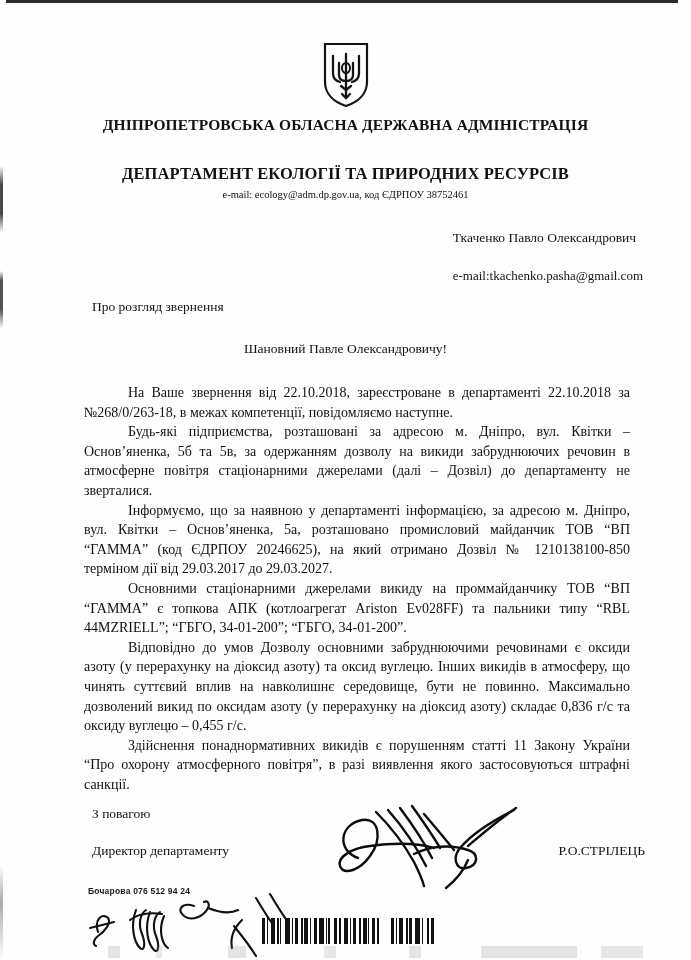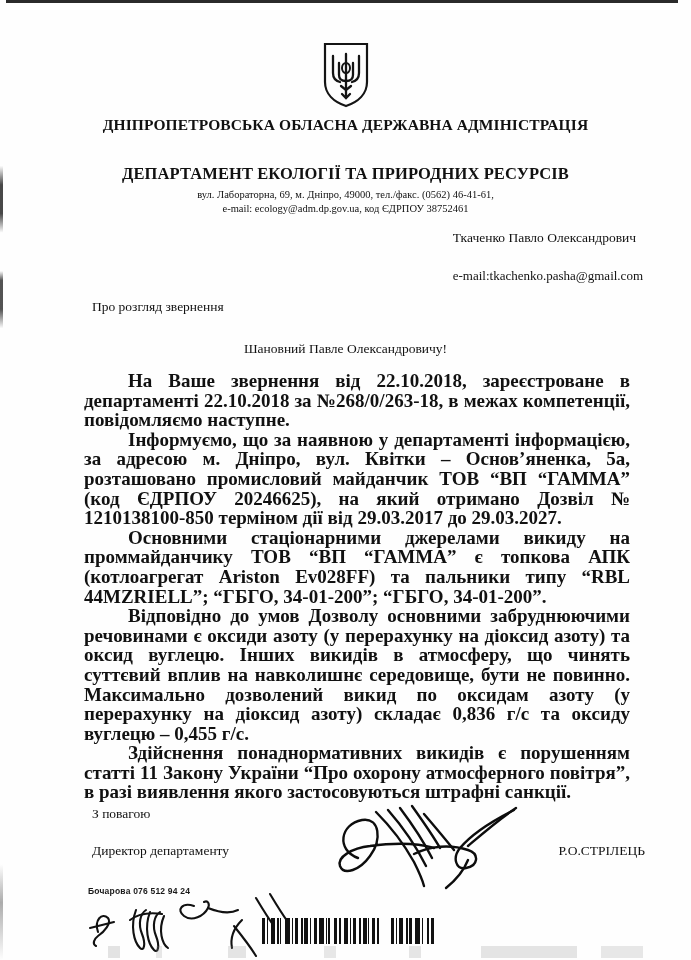--- a/index.html
+++ b/index.html
@@ -107,28 +107,27 @@
     top: 341px;
     left: 0; right: 0;
     text-align: center;
     font-size: 13.5px;
     box-sizing: border-box;
   }
 
   
   .body-text {
     position: absolute;
-    top: 371px;
+    top: 383px;
     left: 84px;
     width: 546px;
-    font-size: 19px;
+    font-size: 14px;
     line-height: 19.6px;
     text-align: justify;
     text-justify: inter-word;
-    font-weight: bold;
   }
   .body-text p {
     margin: 0;
     text-indent: 44px;
   }
 
   
   .closing-regards {
     position: absolute;
     top: 806px;
@@ -248,34 +247,34 @@
         <path d="M19 44 L24 48 L29 44"></path>
         <path d="M20 52 L24 56 L28 52"></path>
       </g>
       <path d="M24 26 m-4 0 a4 5 0 1 0 8 0 a4 5 0 1 0 -8 0" fill="none" stroke="#141414" stroke-width="2"></path>
     </svg>
   </div>
 
   <div class="hdr org-line1">ДНІПРОПЕТРОВСЬКА ОБЛАСНА ДЕРЖАВНА АДМІНІСТРАЦІЯ</div>
   <div class="hdr org-line2">ДЕПАРТАМЕНТ ЕКОЛОГІЇ ТА ПРИРОДНИХ РЕСУРСІВ</div>
   <div class="hdr contact">
-    <div>вул. Лабораторна, 69, м. Дніпро, 49000, тел./факс. (0562) 46-41-61,</div>
     <div>e-mail: ecology@adm.dp.gov.ua, код ЄДРПОУ 38752461</div>
   </div>
 
   <div class="addressee">
     <div>Ткаченко Павло Олександрович</div>
     <div class="email">e-mail:tkachenko.pasha@gmail.com</div>
   </div>
 
   <div class="subject">Про розгляд звернення</div>
   <div class="salutation">Шановний Павле Олександровичу!</div>
 
   <div class="body-text">
     <p>На Ваше звернення від 22.10.2018, зареєстроване в департаменті 22.10.2018 за №268/0/263-18, в межах компетенції, повідомляємо наступне.</p>
+    <p>Будь-які підприємства, розташовані за адресою м. Дніпро, вул. Квітки – Основ’яненка, 5б та 5в, за одержанням дозволу на викиди забруднюючих речовин в атмосферне повітря стаціонарними джерелами (далі – Дозвіл) до департаменту не зверталися.</p>
     <p>Інформуємо, що за наявною у департаменті інформацією, за адресою м. Дніпро, вул. Квітки – Основ’яненка, 5а, розташовано промисловий майданчик ТОВ “ВП “ГАММА” (код ЄДРПОУ 20246625), на який отримано Дозвіл № 1210138100-850 терміном дії від 29.03.2017 до 29.03.2027.</p>
     <p>Основними стаціонарними джерелами викиду на проммайданчику ТОВ “ВП “ГАММА” є топкова АПК (котлоагрегат Ariston Ev028FF) та пальники типу “RBL 44MZRIELL”; “ГБГО, 34-01-200”; “ГБГО, 34-01-200”.</p>
     <p>Відповідно до умов Дозволу основними забруднюючими речовинами є оксиди азоту (у перерахунку на діоксид азоту) та оксид вуглецю. Інших викидів в атмосферу, що чинять суттєвий вплив на навколишнє середовище, бути не повинно. Максимально дозволений викид по оксидам азоту (у перерахунку на діоксид азоту) складає 0,836 г/с та оксиду вуглецю – 0,455 г/с.</p>
     <p>Здійснення понаднормативних викидів є порушенням статті 11 Закону України “Про охорону атмосферного повітря”, в разі виявлення якого застосовуються штрафні санкції.</p>
   </div>
 
   <div class="closing-regards">З повагою</div>
   <div class="closing-role">Директор департаменту</div>
   <div class="closing-name">Р.О.СТРІЛЕЦЬ</div>
 

